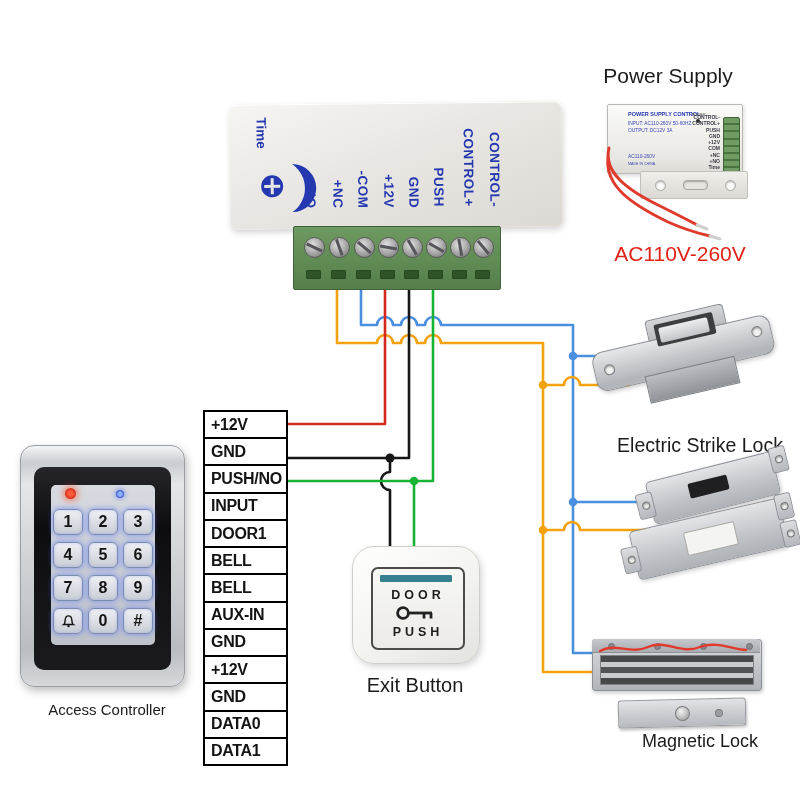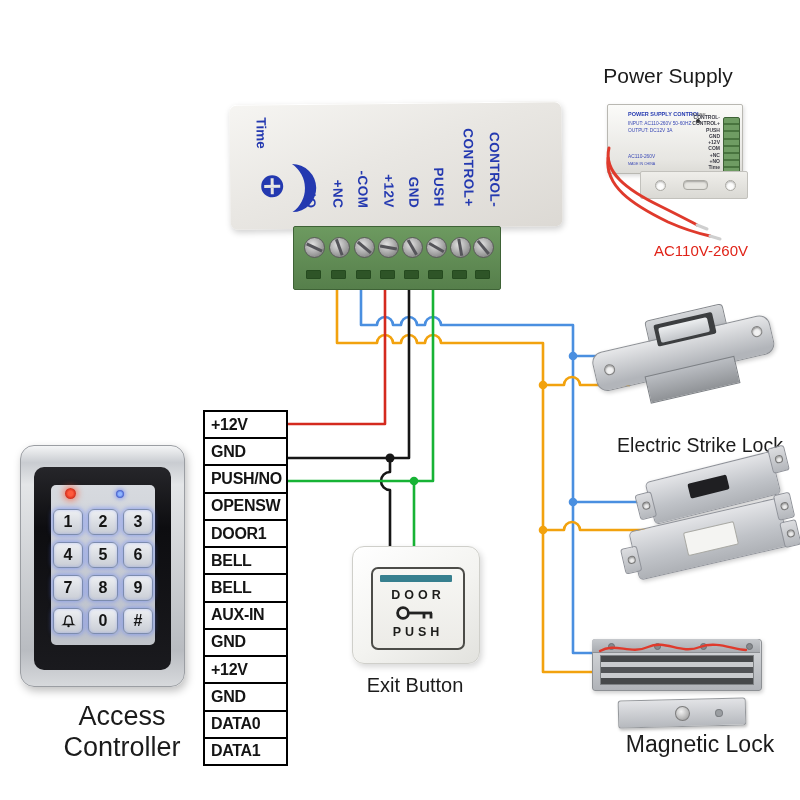--- a/index.html
+++ b/index.html
@@ -63,21 +63,21 @@
   #led-blue{left:95px;top:44px;width:8px;height:8px;
            background:radial-gradient(circle,#8fb4ff 30%,#3f58c8 70%);box-shadow:0 0 4px 1px rgba(80,110,255,.6);}
   #keys{position:absolute;left:32px;top:63px;display:grid;grid-template-columns:repeat(3,30px);
         grid-auto-rows:26px;gap:7px 5px;}
   .key{border-radius:6px;border:1px solid #7c8cae;display:flex;align-items:center;justify-content:center;
        font-size:16px;font-weight:700;color:#141414;
        background:linear-gradient(180deg,#eef0f3,#c9cdd5);
        box-shadow:0 0 5px 1px rgba(90,120,255,.55), inset 0 0 3px rgba(90,120,255,.35);}
 
   
-  #exitbtn{left:352px;top:546px;width:126px;height:116px;border-radius:12px;border:1px solid #cfcfca;
+  #exitbtn{left:352px;top:546px;width:126px;height:116px;border-radius:22px;border:1px solid #cfcfca;
            background:linear-gradient(145deg,#ffffff 0%,#f3f3f0 55%,#e2e2de 100%);
            box-shadow:2px 3px 6px rgba(0,0,0,.16);}
   #exitbtn .plate{position:absolute;left:18px;top:20px;width:90px;height:79px;border-radius:7px;
            border:2px solid #4c4c48;background:linear-gradient(180deg,#f7f7f4,#ecebe7);}
   #exitbtn .bar{position:absolute;left:7px;top:6px;width:72px;height:7px;background:var(--exit-teal);border-radius:1px;}
   #exitbtn .door{position:absolute;left:0;right:0;top:19px;text-align:center;
            font-size:12.5px;font-weight:700;letter-spacing:4px;color:#1d1d1b;}
   #exitbtn .keyicon{position:absolute;left:22px;top:36px;}
   #exitbtn .exit{position:absolute;left:0;right:0;top:56px;text-align:center;
            font-size:12.5px;font-weight:700;letter-spacing:4px;color:#1d1d1b;}
@@ -101,26 +101,26 @@
   #psu .bracket{position:absolute;left:36px;top:71px;width:106px;height:26px;border:1px solid #c2c1bc;
        background:linear-gradient(180deg,#efeeea,#dad9d4);border-radius:2px;}
   #psu .hole{position:absolute;top:8px;width:9px;height:9px;border-radius:50%;background:#fdfdfc;
        border:1px solid #a9a8a2;box-shadow:inset 0 1px 2px rgba(0,0,0,.3);}
   #psu .slotc{position:absolute;left:42px;top:8px;width:23px;height:8px;border-radius:4px;background:#e6e5e0;
        border:1px solid #a9a8a2;box-shadow:inset 0 1px 2px rgba(0,0,0,.3);}
 
   
   .biglabel{font-size:20px;color:#1b1b1b;text-align:center;}
   #psu-title{left:596px;top:64px;width:144px;font-size:21px;}
-  #ac-volt{left:612px;top:242px;width:136px;font-size:15px;color:var(--ac-text-red);font-weight:500;text-align:right;}
+  #ac-volt{left:612px;top:242px;width:136px;font-size:21px;color:var(--ac-text-red);font-weight:500;text-align:center;}
   #lbl-strike{left:602px;top:434px;width:196px;font-size:19.5px;}
   #lbl-drop{left:608px;top:594px;width:184px;font-size:19.5px;}
-  #lbl-mag{left:616px;top:731px;width:168px;font-size:23px;}
+  #lbl-mag{left:616px;top:731px;width:168px;font-size:18px;}
   #lbl-exit{left:352px;top:674px;width:126px;}
-  #lbl-access{left:24px;top:701px;width:196px;font-size:27px;}
+  #lbl-access{left:9px;top:701px;width:196px;font-size:15px;}
 
   
   #strike{left:592px;top:310px;width:195px;height:100px;transform:rotate(-13deg);}
   #strike .plate{position:absolute;left:2px;top:22px;width:180px;height:38px;border-radius:11px;
        background:linear-gradient(180deg,#e6e7e9,#b2b5ba 85%);border:1px solid #8d9095;box-shadow:1px 2px 4px rgba(0,0,0,.2);}
   #strike .hole{position:absolute;width:9px;height:9px;border-radius:50%;background:#f2f2f2;
        border:1px solid #808archive0;border:1px solid #808080;box-shadow:inset 0 1px 2px rgba(0,0,0,.45);}
   #strike .keeper{position:absolute;left:62px;top:2px;width:78px;height:34px;border-radius:4px;
        background:linear-gradient(180deg,#d4d6d9,#a8abb0);border:1px solid #85888d;}
   #strike .cavity{position:absolute;left:70px;top:8px;width:60px;height:22px;background:#3c3e40;border-radius:2px;}
@@ -231,21 +231,21 @@
       <div class="screw" style="left: 178.5px;">
         <i style="transform: rotate(50deg);"></i>
       </div>
       <div class="slot" style="left: 180.5px;"></div>
     </div>
 
   <div id="wtable" class="comp">
       <div class="wt-row">+12V</div>
       <div class="wt-row">GND</div>
       <div class="wt-row">PUSH/NO</div>
-      <div class="wt-row">OPENSW</div>
+      <div class="wt-row">INPUT</div>
       <div class="wt-row">DOOR1</div>
       <div class="wt-row">BELL</div>
       <div class="wt-row">BELL</div>
       <div class="wt-row">AUX-IN</div>
       <div class="wt-row">GND</div>
       <div class="wt-row">+12V</div>
       <div class="wt-row">GND</div>
       <div class="wt-row">DATA0</div>
       <div class="wt-row">DATA1</div>
     </div>

